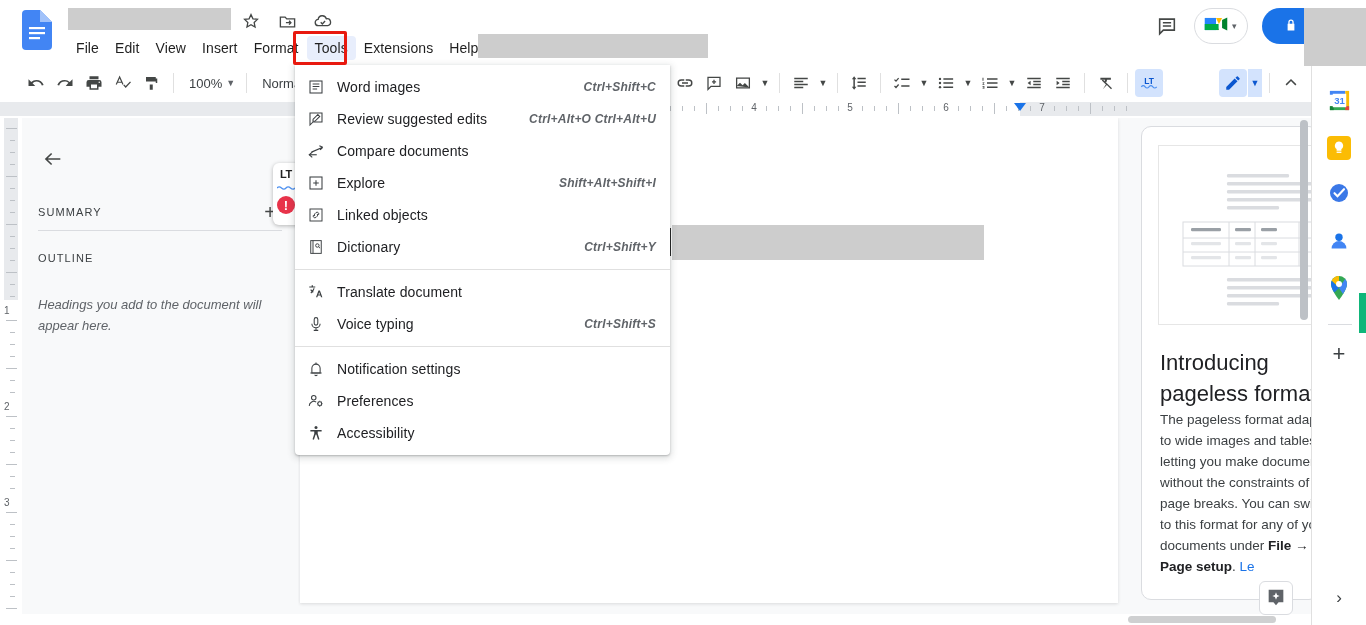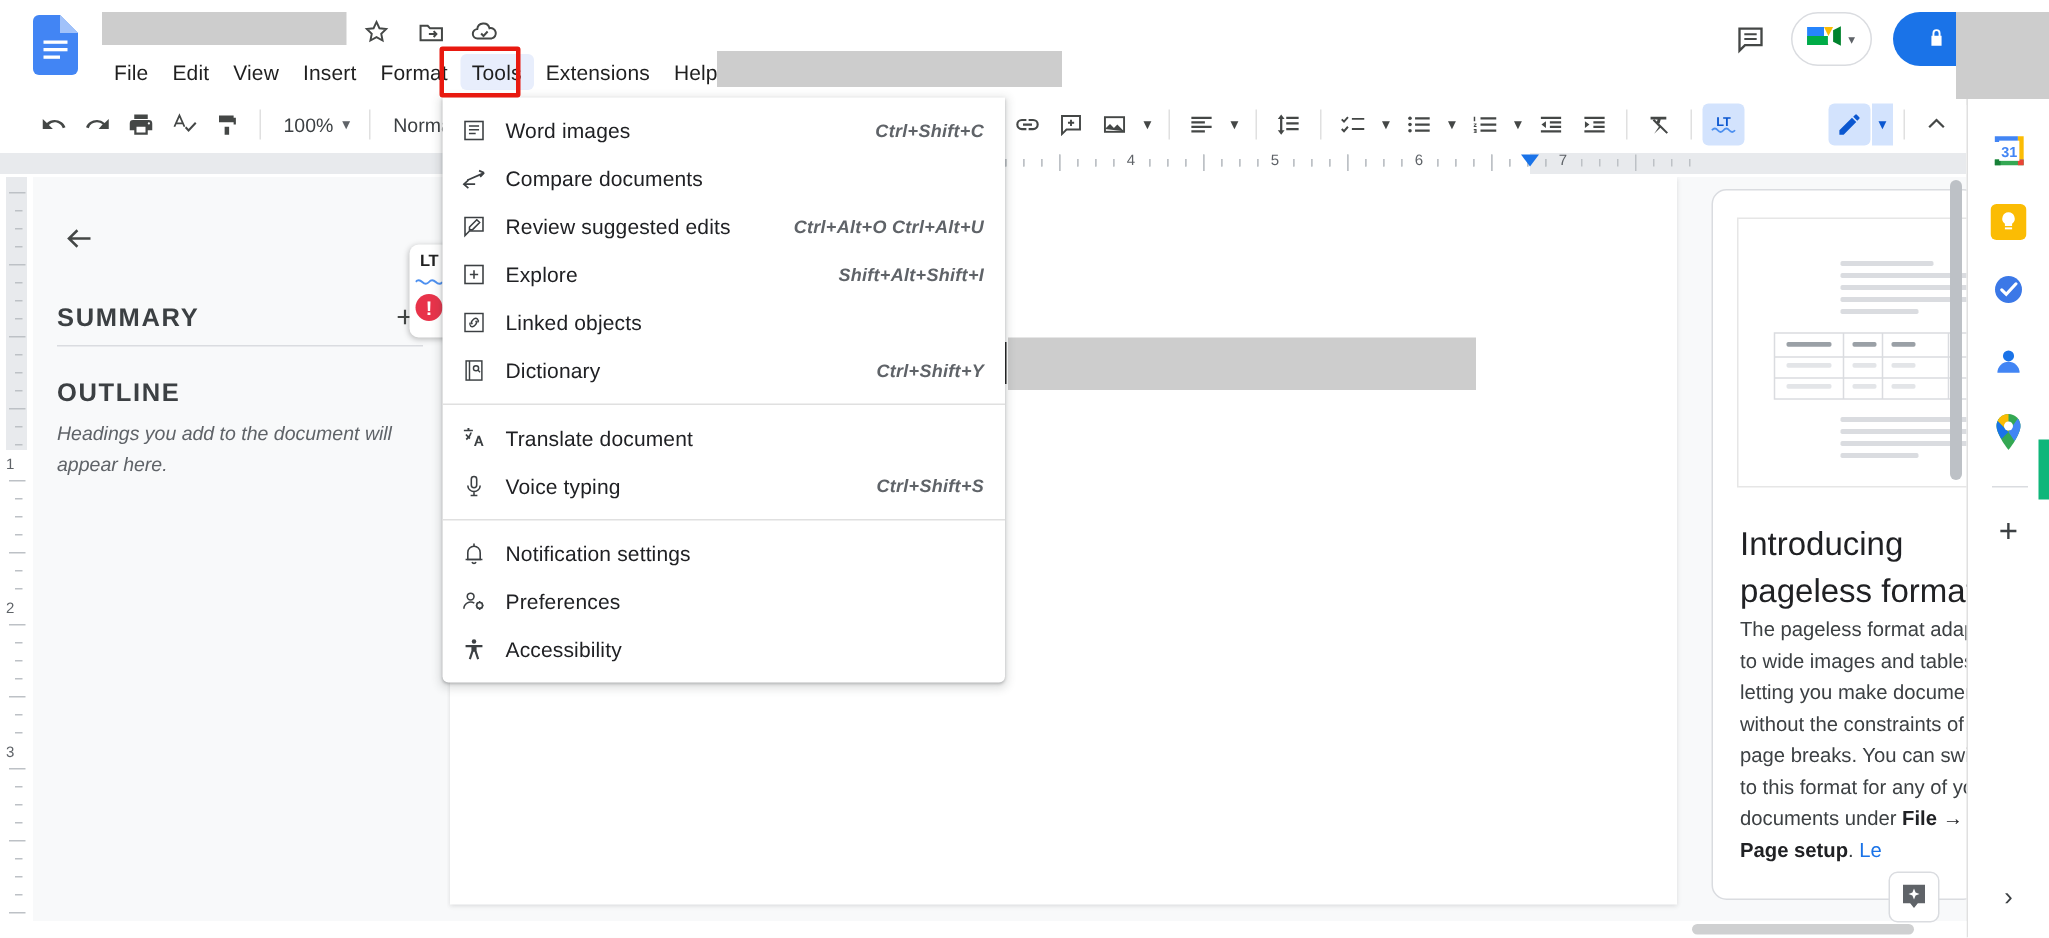--- a/index.html
+++ b/index.html
@@ -69,25 +69,25 @@
   .vr-tick { position:absolute; left:10px; width:5px; height:1px; background:#bdc1c6; }
   .vr-tick.maj { left:6px; width:11px; }
   .vr-num { position:absolute; left:4px; font-size:10px; color:#5f6368; transform:translateY(-50%); }
 
   
   .outline { position:absolute; left:22px; top:118px; width:276px; height:497px; background:#f8f9fa; }
   .ol-back { position:absolute; left:16px; top:26px; width:30px;height:30px;color:#444746;cursor:pointer;
              display:flex;align-items:center;justify-content:center;}
   .ol-sum-row { position:absolute; left:16px; top:82px; width:244px; display:flex;
                 align-items:center; justify-content:space-between; }
-  .ol-head { font-size:17px; font-weight:700; letter-spacing:1.1px; color:#3c4043; }
+  .ol-head { font-size:11px; font-weight:400; letter-spacing:1.1px; color:#3c4043; }
   .ol-add { width:24px;height:24px;color:#444746;display:flex;align-items:center;justify-content:center;cursor:pointer;font-size:20px;line-height:1;}
   .ol-rule { position:absolute; left:16px; top:112px; width:244px; height:1px; background:#dadce0; }
   .ol-outline-head { position:absolute; left:16px; top:134px; }
-  .ol-empty { position:absolute; left:16px; top:160px; width:250px; font-size:13px;
+  .ol-empty { position:absolute; left:16px; top:176px; width:250px; font-size:13px;
               color:#5f6368; font-style:italic; line-height:21px; }
 
   
   .lt-widget { position:absolute; left:273px; top:163px; width:26px; height:62px;
                background:#fff; border-radius:6px 0 0 6px; box-shadow:0 1px 4px rgba(0,0,0,.28);
                display:flex; flex-direction:column; align-items:center; padding-top:6px; gap:6px; z-index:30; cursor:pointer;}
   .lt-logo { font-size:11px; font-weight:700; color:#212121; line-height:11px; letter-spacing:-.3px;}
   .lt-wave { width:18px; height:4px; }
   .lt-err { width:18px; height:18px; border-radius:50%; background:#e8334a; color:#fff;
             font-size:13px; font-weight:700; display:flex; align-items:center; justify-content:center; line-height:1;}
@@ -631,37 +631,37 @@
           <svg width="18" height="18" viewBox="0 0 24 24" fill="none" stroke="currentColor" stroke-width="1.4">
             <rect x="4" y="4" width="16" height="16"></rect>
             <path d="M7.5 8h9M7.5 11.3h9M7.5 14.6h6"></path>
           </svg>
         </span>
         <span class="mi-label">Word images</span>
         <span class="mi-accel">Ctrl+Shift+C</span>
       </div>
       <div class="mi">
         <span class="mi-ico">
+          <svg width="18" height="18" viewBox="0 0 24 24" fill="none" stroke="currentColor" stroke-width="1.4">
+            <path d="M4 4h16v12H8l-4 4z"></path>
+            <path d="M8 12.5l6.5-6.5M14.5 6L17 8.5 10.5 15H8v-2.5z"></path>
+          </svg>
+        </span>
+        <span class="mi-label">Review suggested edits</span>
+        <span class="mi-accel">Ctrl+Alt+O Ctrl+Alt+U</span>
+      </div>
+      <div class="mi">
+        <span class="mi-ico">
           <svg width="18" height="18" viewBox="0 0 24 24" fill="none" stroke="currentColor" stroke-width="1.5">
             <path d="M21 7L6 13.5M21 7l-4.5-2M21 7l-3.5 3.5"></path>
             <path d="M3 17h10"></path>
             <path d="M7 13.5L3 17l4 3.5"></path>
           </svg>
         </span>
         <span class="mi-label">Compare documents</span>
-      </div>
-      <div class="mi">
-        <span class="mi-ico">
-          <svg width="18" height="18" viewBox="0 0 24 24" fill="none" stroke="currentColor" stroke-width="1.4">
-            <path d="M4 4h16v12H8l-4 4z"></path>
-            <path d="M8 12.5l6.5-6.5M14.5 6L17 8.5 10.5 15H8v-2.5z"></path>
-          </svg>
-        </span>
-        <span class="mi-label">Review suggested edits</span>
-        <span class="mi-accel">Ctrl+Alt+O Ctrl+Alt+U</span>
       </div>
       <div class="mi">
         <span class="mi-ico">
           <svg width="18" height="18" viewBox="0 0 24 24" fill="none" stroke="currentColor" stroke-width="1.4">
             <rect x="4" y="4" width="16" height="16"></rect>
             <path d="M12 8.3v7.4M8.3 12h7.4"></path>
           </svg>
         </span>
         <span class="mi-label">Explore</span>
         <span class="mi-accel">Shift+Alt+Shift+I</span>

